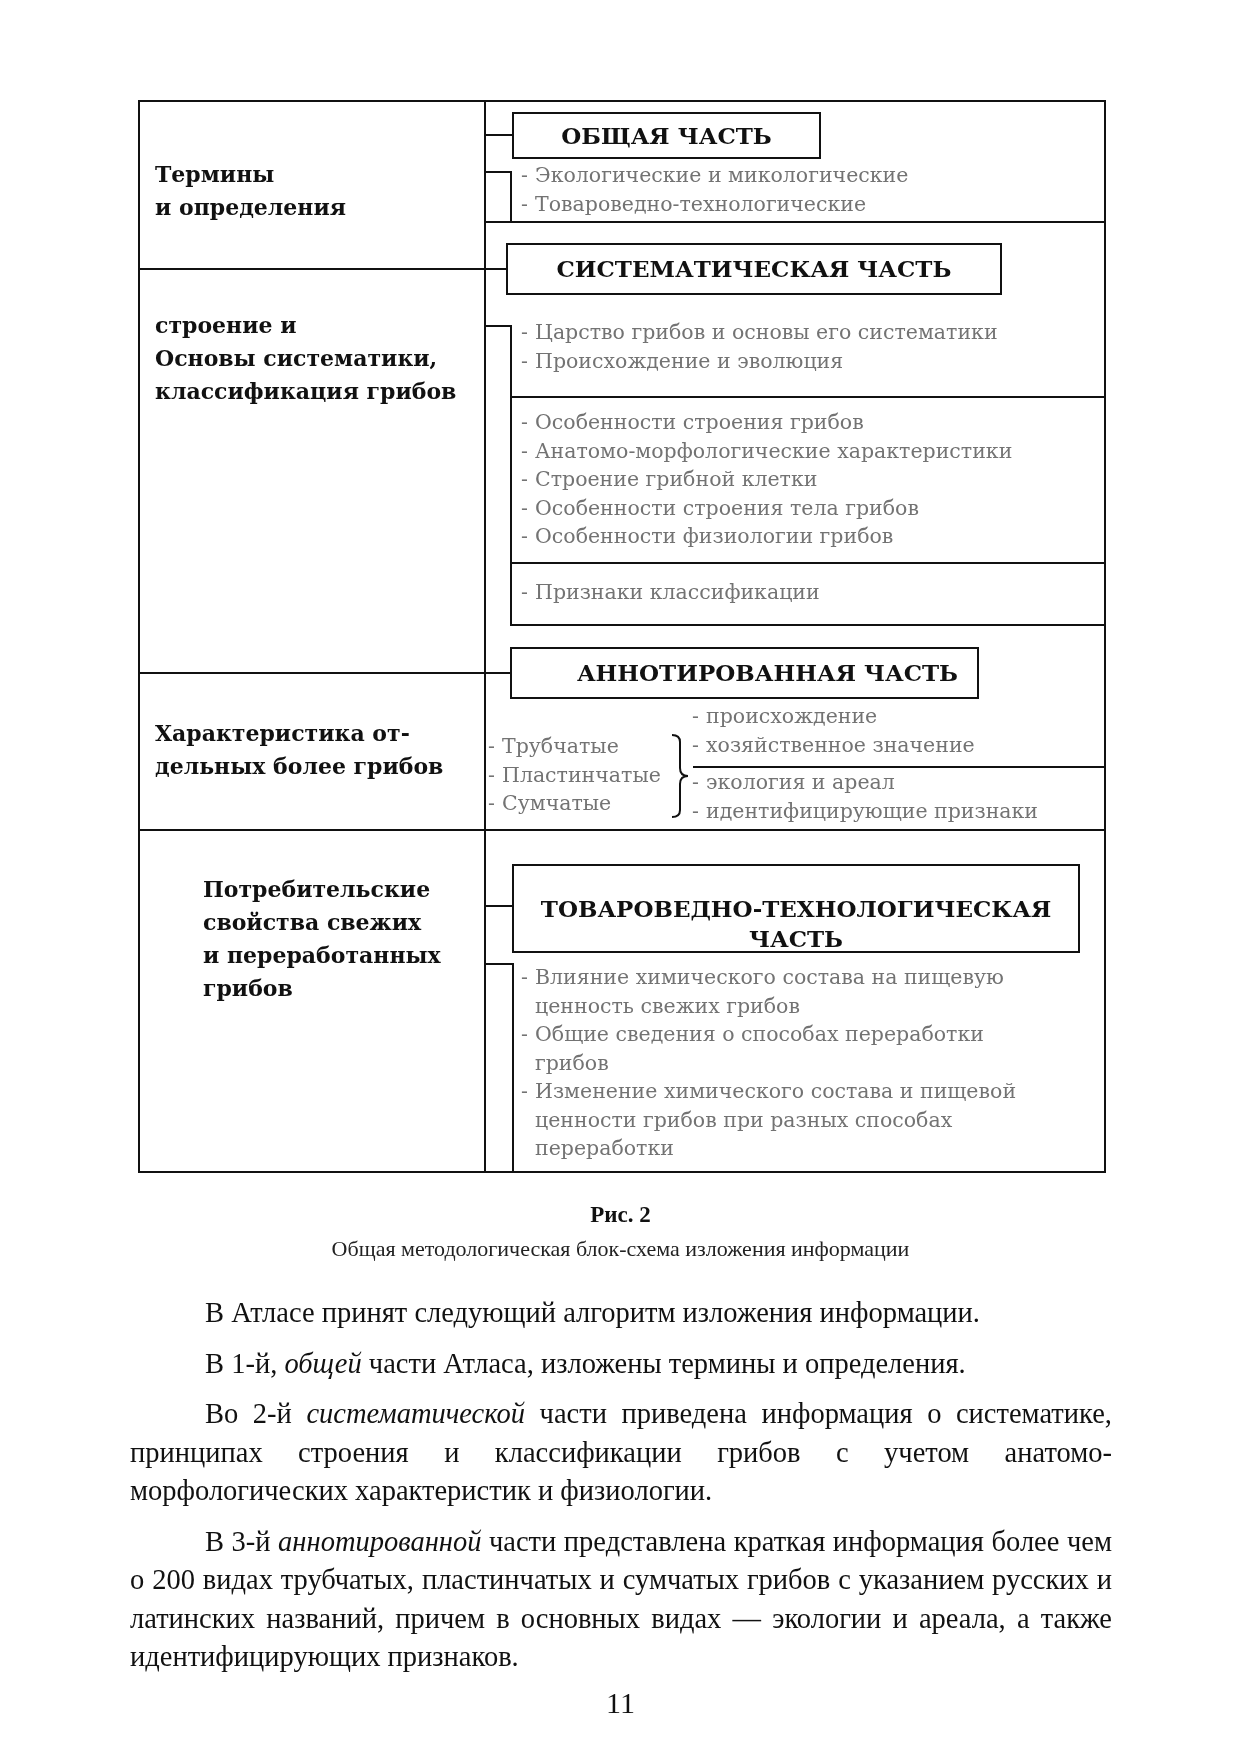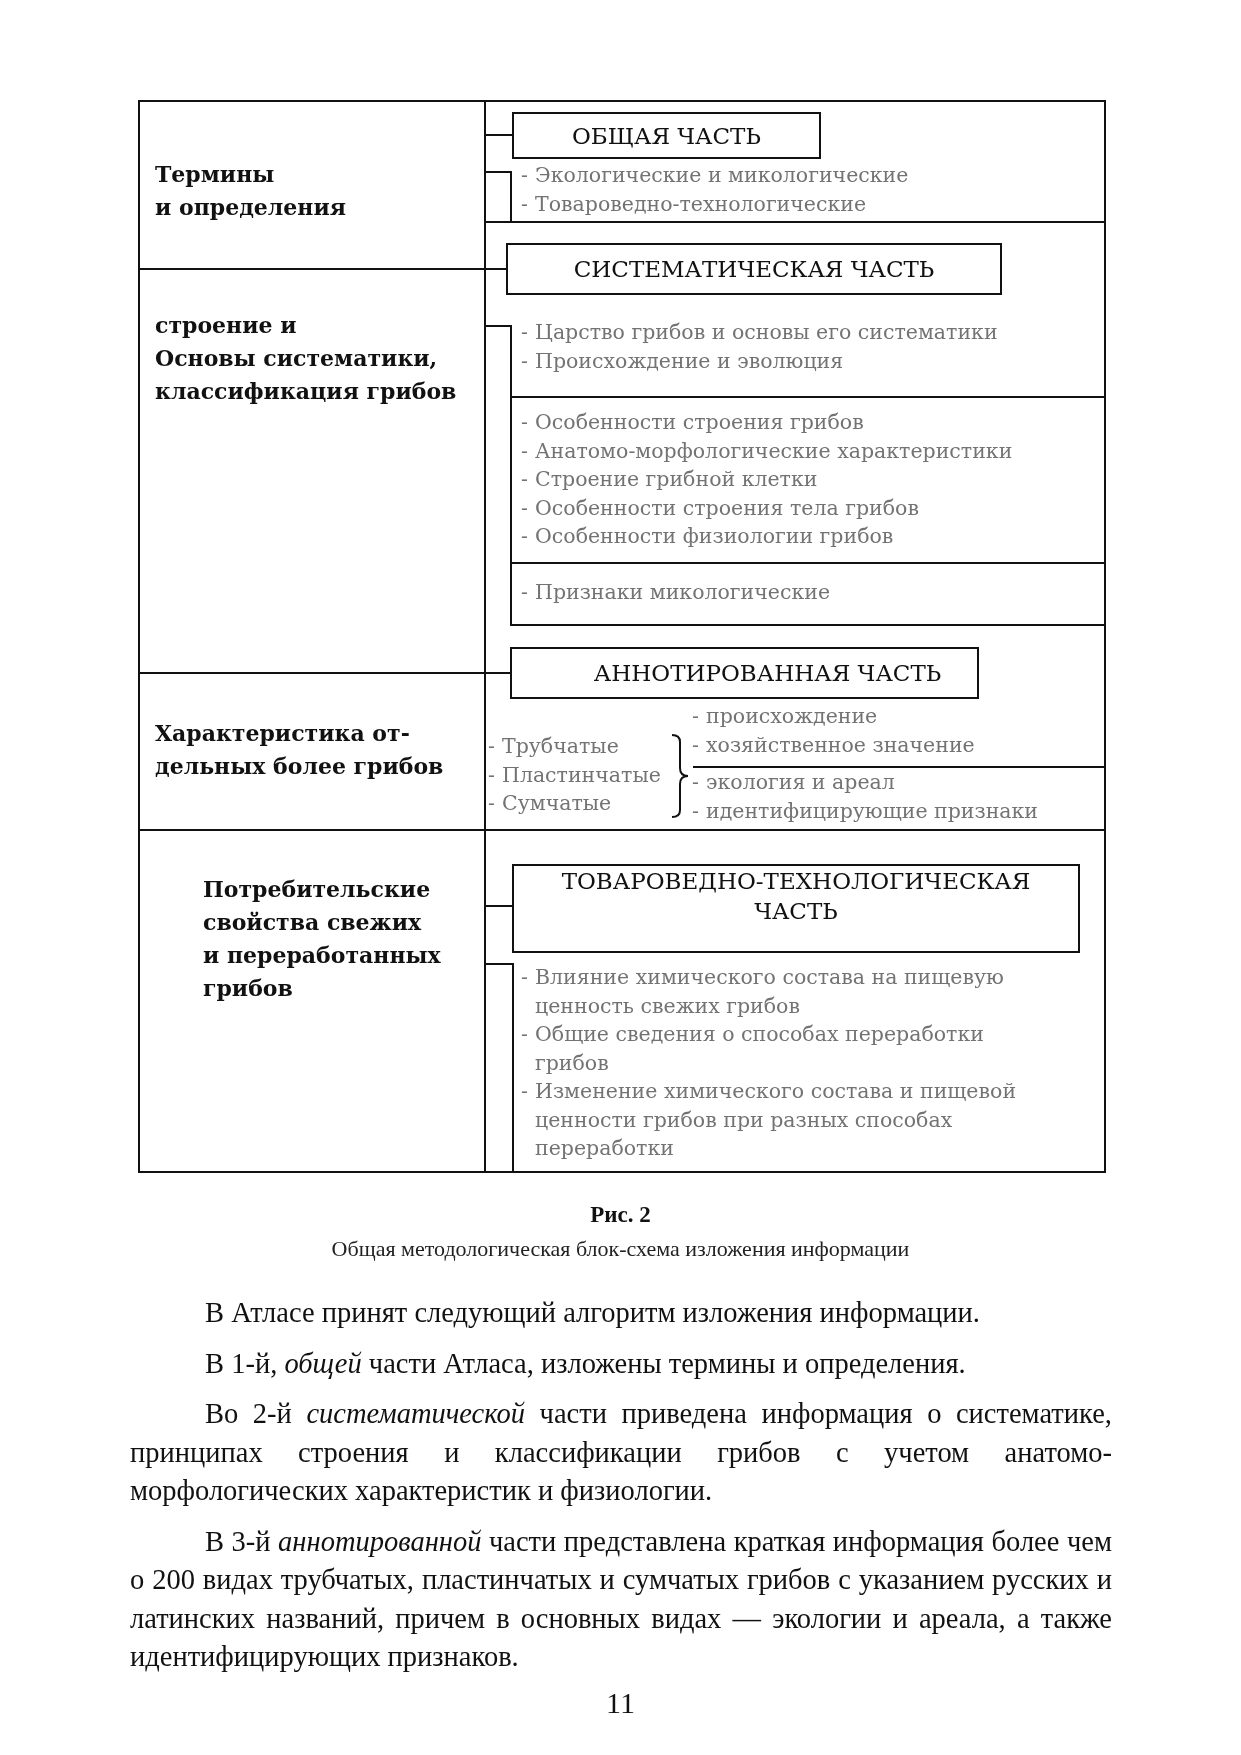--- a/index.html
+++ b/index.html
@@ -4,21 +4,21 @@
 <style>
   html, body { margin:0; padding:0; background:#ffffff; }
   body { width:1241px; height:1755px; position:relative; overflow:hidden;
          font-family:"DejaVu Serif", serif; color:#111; }
   .abs { position:absolute; }
   .line-h { position:absolute; height:2px; background:#111; }
   .line-v { position:absolute; width:2px; background:#111; }
   .box { position:absolute; border:2px solid #111; box-sizing:border-box; background:#fff; }
   .left-label { position:absolute; font-family:"DejaVu Serif", serif; font-weight:bold;
                 font-size:22px; line-height:33px; color:#111; }
-  .section-title { position:absolute; font-family:"DejaVu Serif", serif; font-weight:normal;
+  .section-title { position:absolute; font-family:"DejaVu Serif", serif; font-weight:bold;
                    font-size:23px; line-height:30px; text-align:center; color:#111; box-sizing:border-box; }
   .item-list { position:absolute; font-family:"DejaVu Serif", serif; font-size:20.5px;
                line-height:28.5px; color:#737373; white-space:nowrap; }
   .item { display:block; }
   .item .dash { display:inline-block; width:14px; }
   .caption-title { position:absolute; left:0; width:1241px; text-align:center;
                    font-family:"Liberation Serif", serif; font-weight:bold; font-size:23px; }
   .caption-sub { position:absolute; left:0; width:1241px; text-align:center;
                  font-family:"Liberation Serif", serif; font-size:22px; color:#222; }
   .para { position:absolute; left:118px; width:1006px; font-family:"Liberation Serif", serif;
@@ -85,21 +85,21 @@
 
   <div class="item-list" style="left:521px;top:408px;">
     <span class="item"><span class="dash">-</span><span>Особенности строения грибов</span></span>
     <span class="item"><span class="dash">-</span><span>Анатомо-морфологические характеристики</span></span>
     <span class="item"><span class="dash">-</span><span>Строение грибной клетки</span></span>
     <span class="item"><span class="dash">-</span><span>Особенности строения тела грибов</span></span>
     <span class="item"><span class="dash">-</span><span>Особенности физиологии грибов</span></span>
   </div>
 
   <div class="item-list" style="left:521px;top:578px;">
-    <span class="item"><span class="dash">-</span><span>Признаки микологические</span></span>
+    <span class="item"><span class="dash">-</span><span>Признаки классификации</span></span>
   </div>
 
   <div class="left-label" style="left:155px;top:717px;">
     <div>Характеристика от-</div>
     <div>дельных более грибов</div>
   </div>
 
   <div class="line-h" style="left:484px;top:672px;width:28px;"></div>
   <div class="box section-title" style="left:510px;top:647px;width:469px;height:52px;padding-top:9px;padding-left:46px;">
     <span>АННОТИРОВАННАЯ ЧАСТЬ</span>
@@ -126,21 +126,21 @@
   </div>
 
   <div class="left-label" style="left:155px;top:873px;margin-left:48px;">
     <div>Потребительские</div>
     <div>свойства свежих</div>
     <div>и переработанных</div>
     <div>грибов</div>
   </div>
 
   <div class="line-h" style="left:484px;top:905px;width:28px;"></div>
-  <div class="box section-title" style="left:512px;top:864px;width:568px;height:89px;padding-top:0;">
+  <div class="box section-title" style="left:512px;top:864px;width:568px;height:89px;padding-top:28px;">
     <div>ТОВАРОВЕДНО-ТЕХНОЛОГИЧЕСКАЯ</div>
     <div>ЧАСТЬ</div>
   </div>
 
   <div class="line-h" style="left:484px;top:963px;width:30px;"></div>
   <div class="line-v" style="left:512px;top:963px;height:210px;"></div>
 
   <div class="item-list" style="left:521px;top:963px;">
     <span class="item"><span class="dash">-</span><span>Влияние химического состава на пищевую</span></span>
     <span class="item"><span class="dash"></span><span>ценность свежих грибов</span></span>

